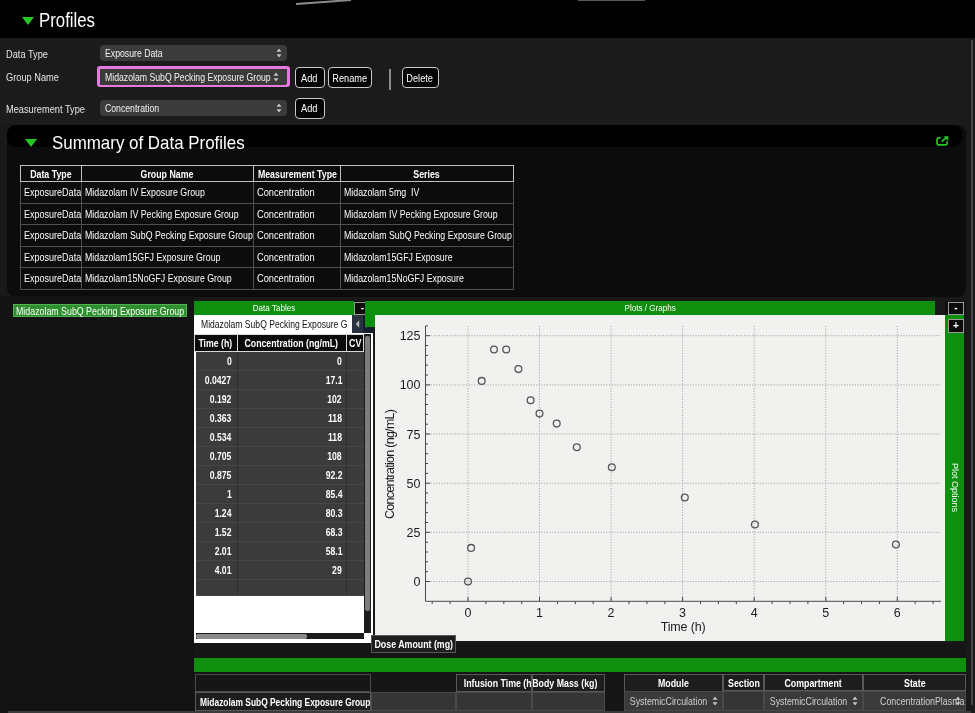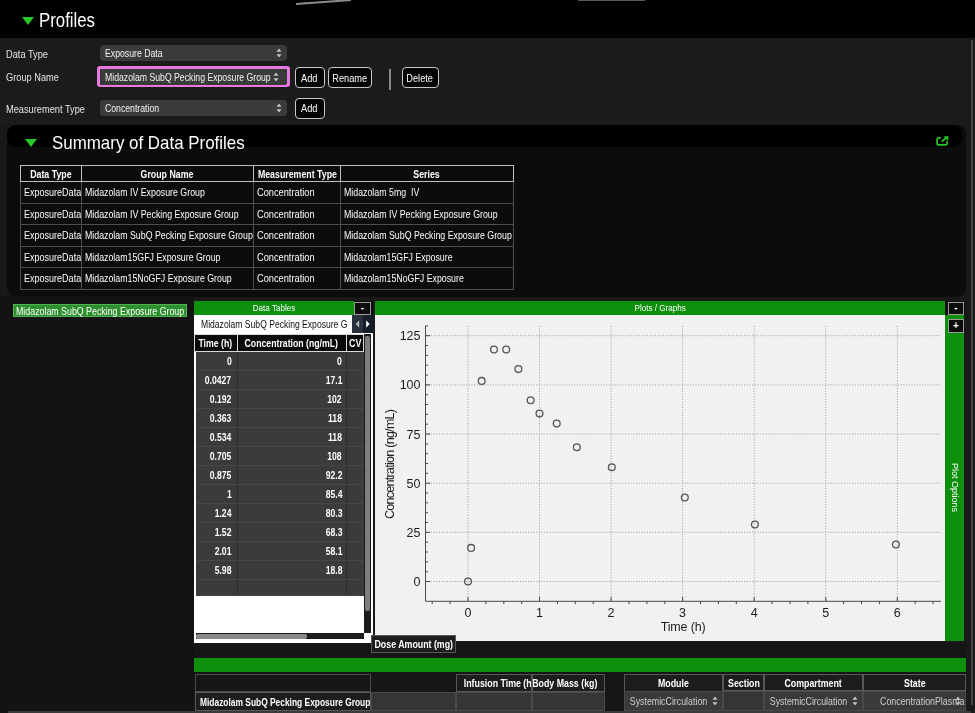--- a/index.html
+++ b/index.html
@@ -322,38 +322,38 @@
       <div class="c1"><span style="display:inline-block;transform:scaleX(0.82);transform-origin:right center;white-space:nowrap">1.52</span></div>
       <div class="c2"><span style="display:inline-block;transform:scaleX(0.82);transform-origin:right center;white-space:nowrap">68.3</span></div>
       <div class="c3"></div>
     </div>
     <div class="dr">
       <div class="c1"><span style="display:inline-block;transform:scaleX(0.82);transform-origin:right center;white-space:nowrap">2.01</span></div>
       <div class="c2"><span style="display:inline-block;transform:scaleX(0.82);transform-origin:right center;white-space:nowrap">58.1</span></div>
       <div class="c3"></div>
     </div>
     <div class="dr">
-      <div class="c1"><span style="display:inline-block;transform:scaleX(0.82);transform-origin:right center;white-space:nowrap">5.98</span></div>
-      <div class="c2"><span style="display:inline-block;transform:scaleX(0.82);transform-origin:right center;white-space:nowrap">18.8</span></div>
+      <div class="c1"><span style="display:inline-block;transform:scaleX(0.82);transform-origin:right center;white-space:nowrap">4.01</span></div>
+      <div class="c2"><span style="display:inline-block;transform:scaleX(0.82);transform-origin:right center;white-space:nowrap">29</span></div>
       <div class="c3"></div>
     </div>
     <div class="dr" style="height:16px">
       <div class="c1"></div>
       <div class="c2"></div>
       <div class="c3"></div>
     </div>
 </div>
 
 <div class="abs" style="left:364px;top:334px;width:6.5px;height:299px;background:#1c1c1c"></div>
 <div class="abs" style="left:365px;top:336px;width:4.5px;height:275px;background:#7d7d7d;border-radius:2px"></div>
 
 <div class="abs" style="left:196px;top:633px;width:168px;height:6px;background:#1c1c1c"></div>
 <div class="abs" style="left:196px;top:633.5px;width:111px;height:5px;background:#8a8a8a;border-radius:2px"></div>
 
-<div class="abs ptitle" style="left:375px;top:301px;width:570px;height:26px;background:#0e8f0e"><span style="display:inline-block;transform:scaleX(0.85);transform-origin:center center;white-space:nowrap">Plots / Graphs</span></div>
+<div class="abs ptitle" style="left:365px;top:301px;width:570px;height:26px;background:#0e8f0e"><span style="display:inline-block;transform:scaleX(0.85);transform-origin:center center;white-space:nowrap">Plots / Graphs</span></div>
 <div class="abs" style="left:945px;top:301px;width:21px;height:14px;background:#101010"></div>
 <div class="minus" style="left:948px;top:301.5px;width:16px;height:13px;line-height:10px">-</div>
 <div class="abs" style="left:375px;top:315px;width:570px;height:326px;background:#f1f1ef"></div>
 <div class="abs" style="left:945px;top:315px;width:19px;height:326px;background:#0e8f0e"></div>
 <div class="minus" style="left:948px;top:319px;width:16px;height:14px;line-height:12px">+</div>
 <div class="abs" style="left:945px;top:433px;width:19px;height:110px;color:#fff;font-size:9px;writing-mode:vertical-rl;text-align:center;line-height:19px">Plot Options</div>
 <div class="abs" style="left:375px;top:316px;width:570px;height:325px">
     <svg width="570" height="325" viewBox="0 0 570 325" style="position:absolute;left:0;top:0;transform:translateZ(0)">
       <g stroke="#9b9b9b" stroke-width="1" stroke-dasharray="1,1.7">
         <line x1="93.0" y1="10.0" x2="93.0" y2="285.3"></line>

